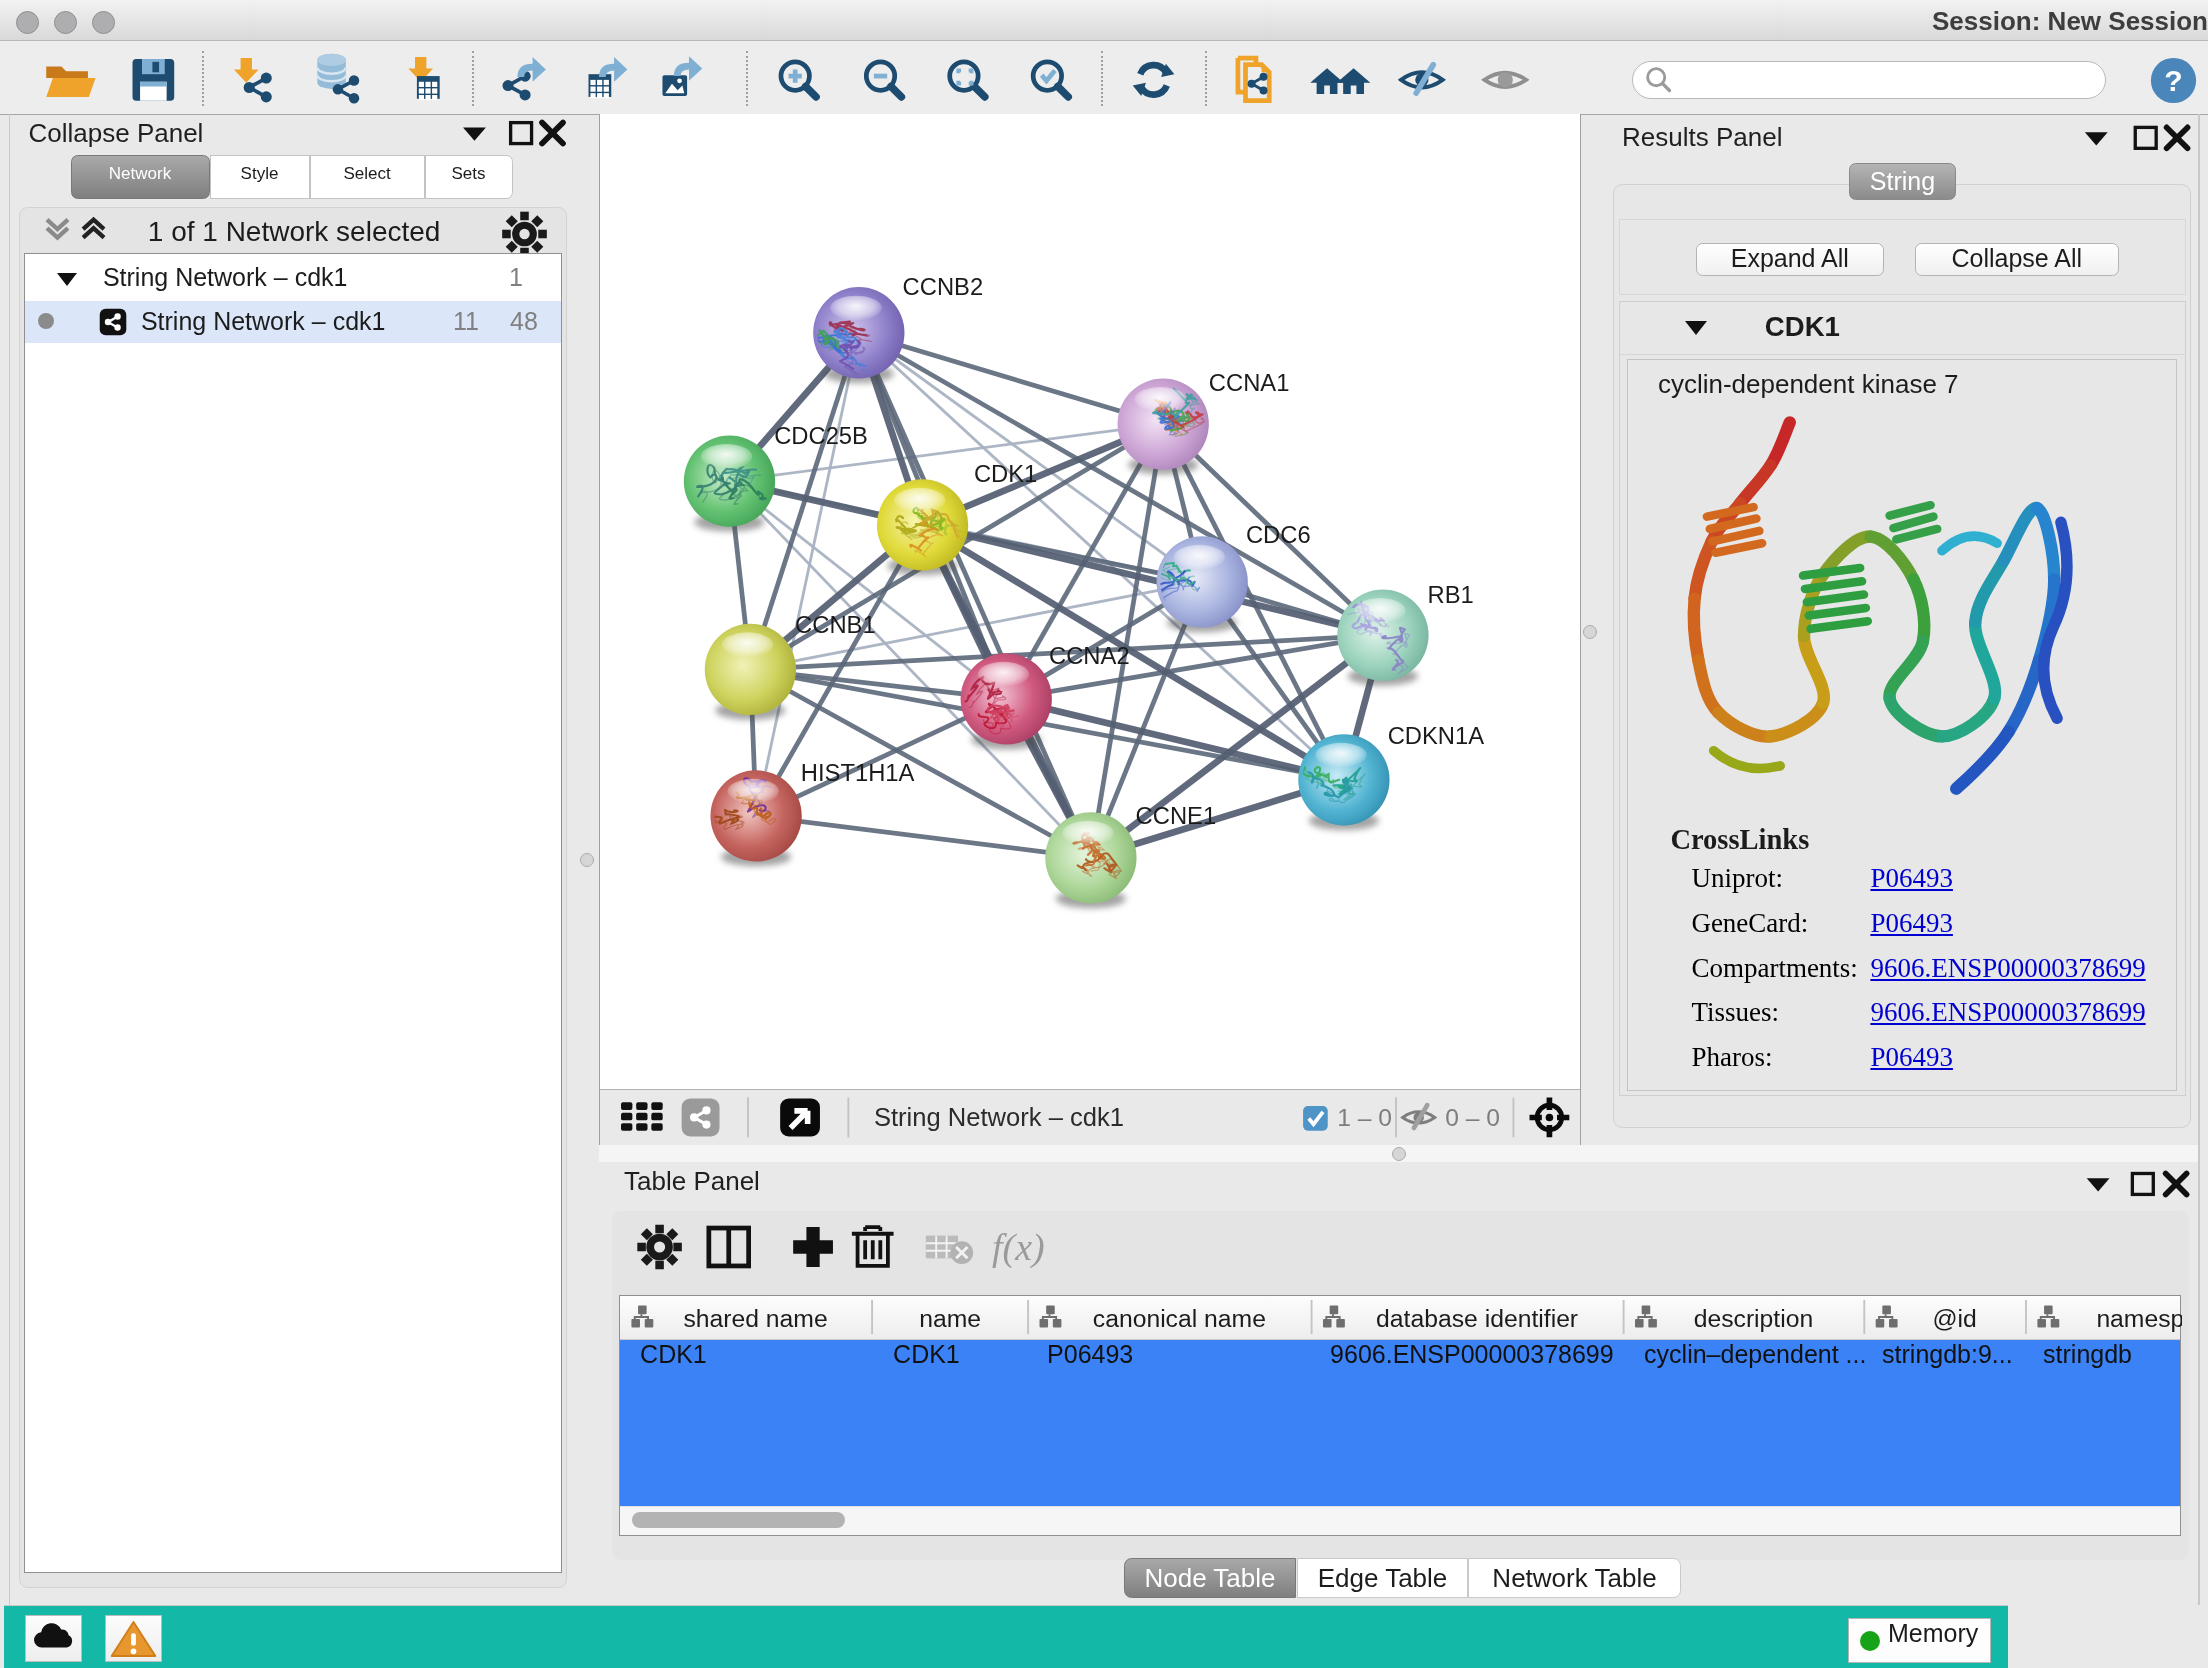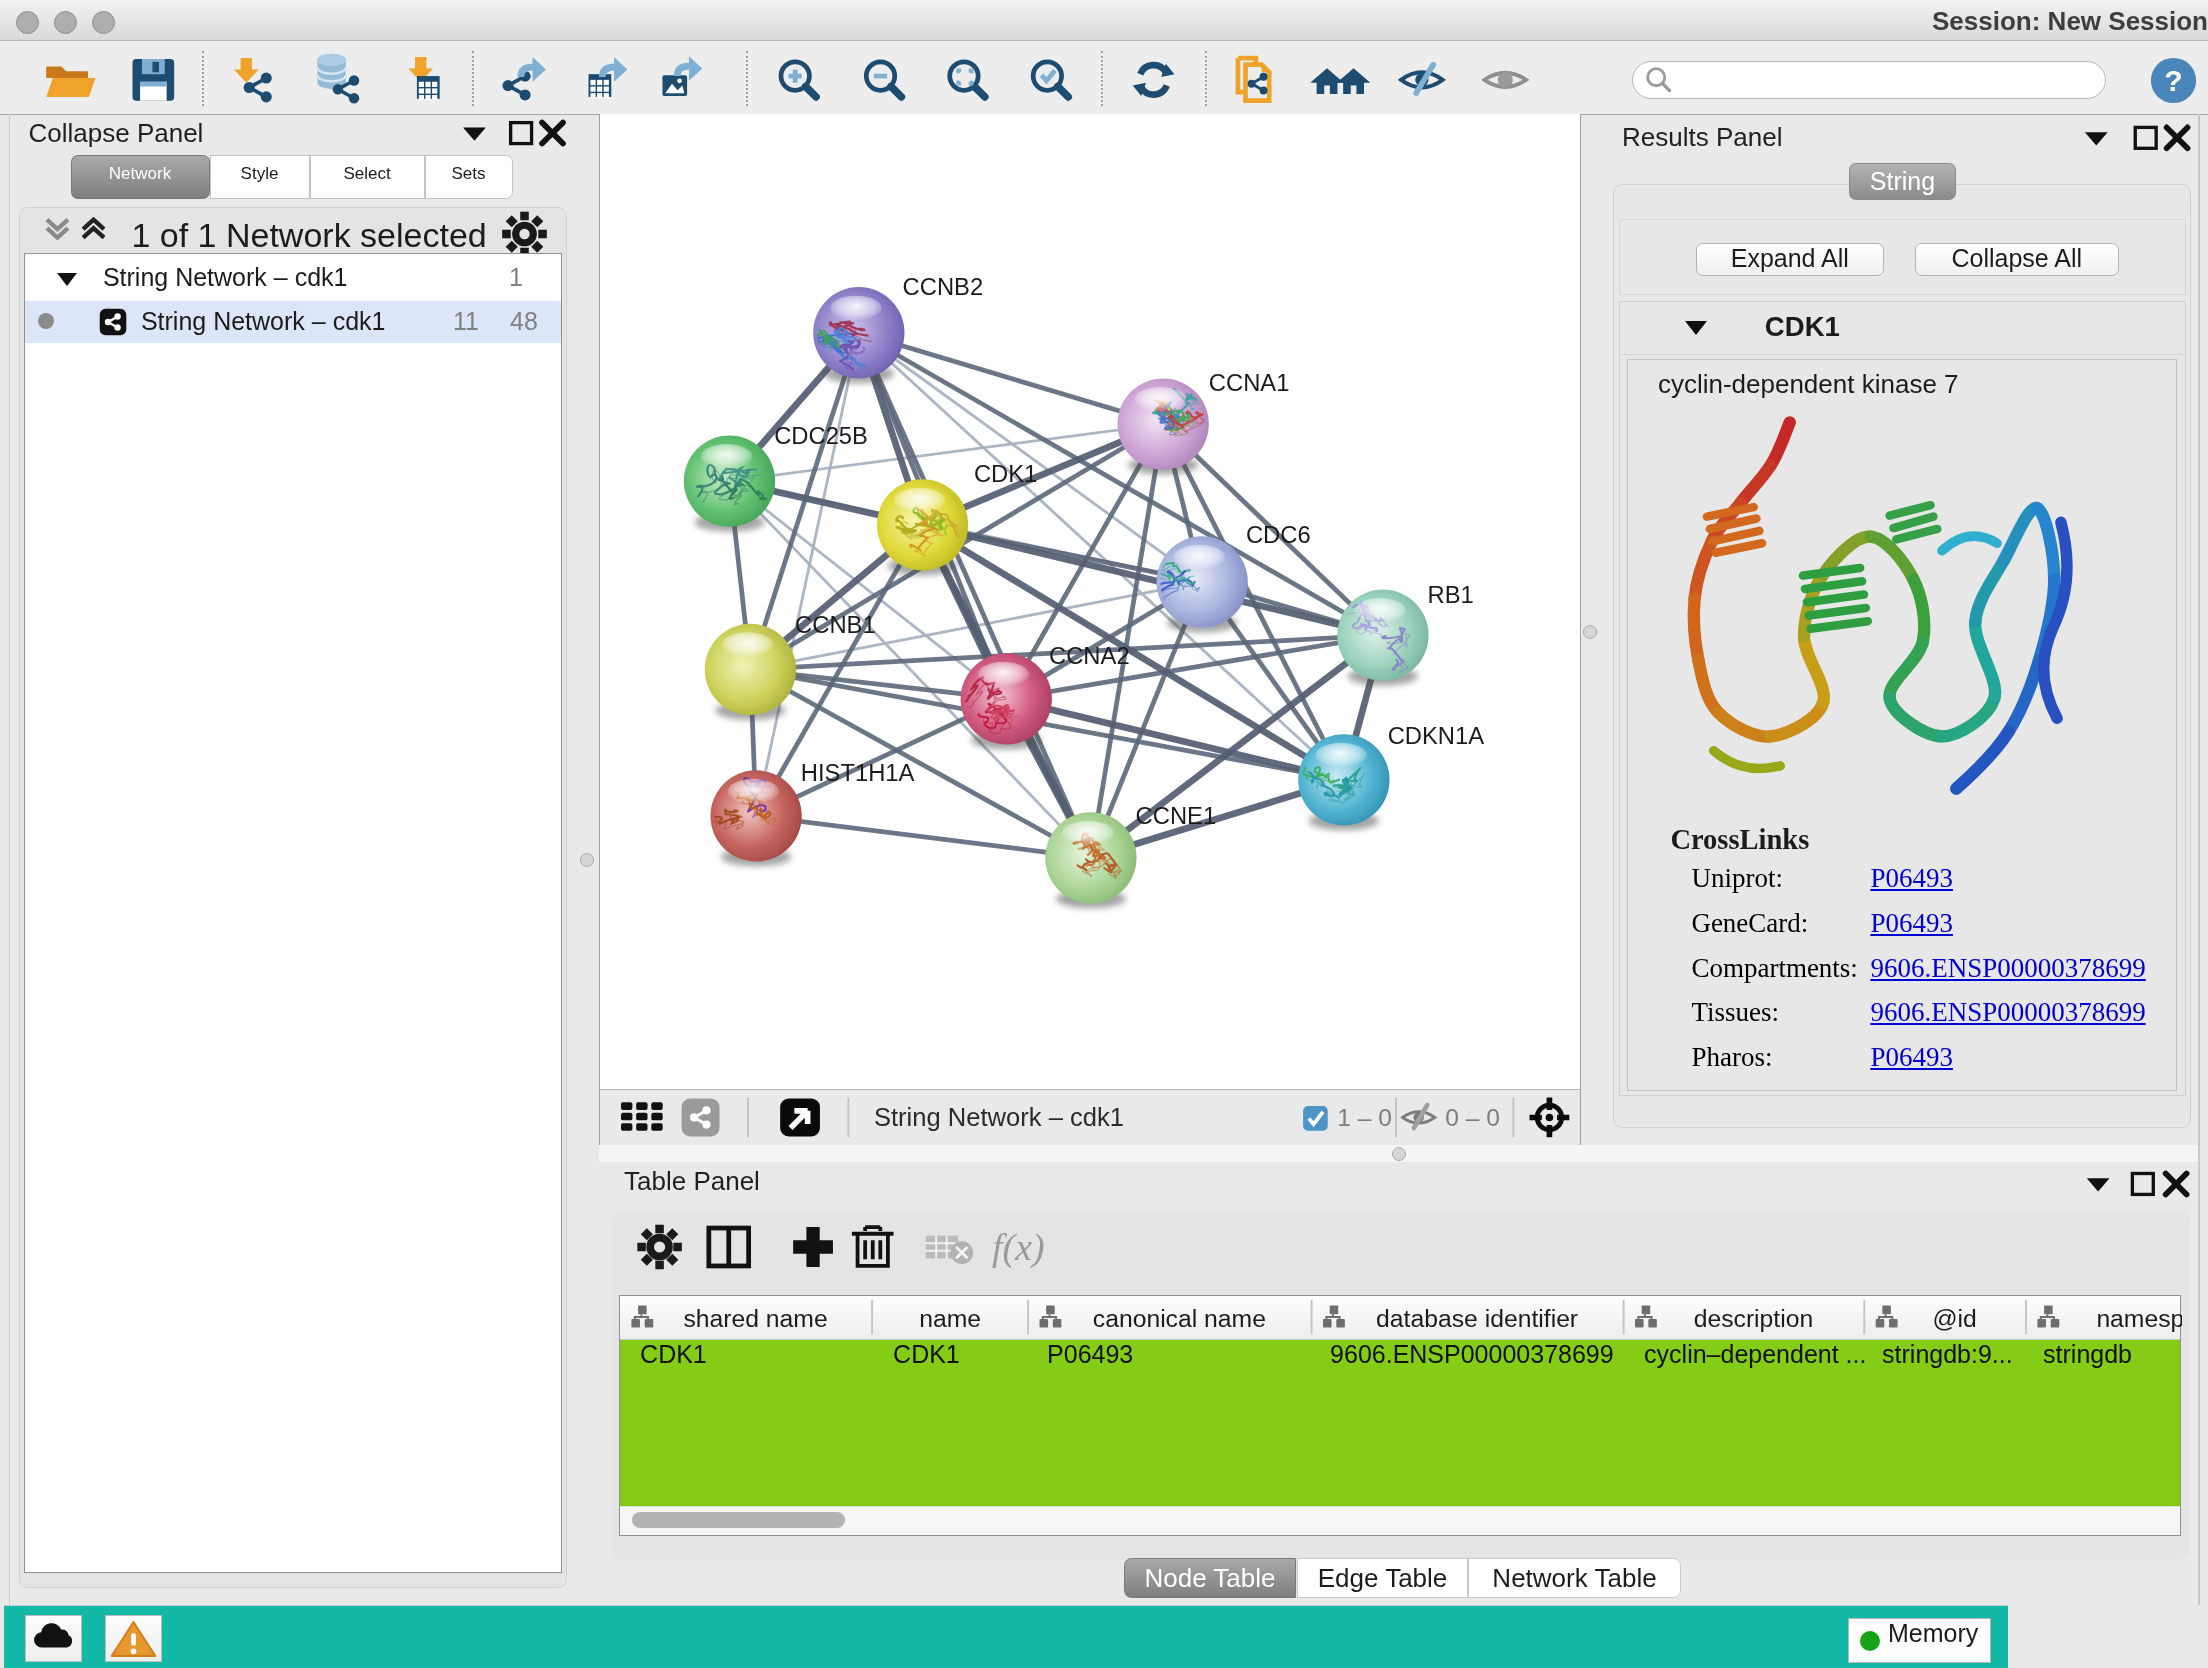--- a/index.html
+++ b/index.html
@@ -31,21 +31,21 @@
 .rbtn{position:absolute;top:23px;height:31px;background:linear-gradient(#ffffff,#f0f0f0);border:1px solid #b3b3b3;border-radius:6.7px;font-size:25px;text-align:center;line-height:29.5px}
 #cdkbox{position:absolute;left:4.8px;top:116px;width:565px;height:793px;border:1.9px groove #cfcfcf}
 #cdkhead{position:absolute;left:0;top:0;width:100%;height:53px;border-bottom:1.9px groove #d5d5d5;box-sizing:border-box}
 #cdkinner{position:absolute;left:7.6px;top:57px;width:548px;height:730px;border:1px solid #c3c3c3}
 .serif{font-family:"Liberation Serif",serif}
 .xl-label{position:absolute;left:63px;font-size:27px;font-family:"Liberation Serif",serif;color:#000}
 .xl-link{position:absolute;left:242px;font-size:27px;font-family:"Liberation Serif",serif;color:#0000d0;text-decoration:underline}
 
 #tpanel{left:601px;top:1162px;width:1597px;height:441px}
 #ttoolbox{position:absolute;left:11.4px;top:49px;width:1577px;height:349px;background:#e4e4e4;border-radius:9.5px}
-#ttable{position:absolute;left:6.7px;top:84px;width:1562px;height:241px;background:#84cc16;border:1.9px solid #8f8f8f;box-sizing:border-box}
+#ttable{position:absolute;left:6.7px;top:84px;width:1562px;height:241px;background:#3b82f6;border:1.9px solid #8f8f8f;box-sizing:border-box}
 #thead{position:absolute;left:0;top:0;width:100%;height:44px;background:linear-gradient(#fdfdfd,#ededed);border-bottom:1.9px solid #c9c9c9;box-sizing:border-box}
 .td{position:absolute;top:44px;height:40px;font-size:25px;color:#111}
 #tscroll{position:absolute;left:0;bottom:0;width:100%;height:27.6px;background:#f6f6f6;border-top:1px solid #e0e0e0}
 #tthumb{position:absolute;left:12.4px;top:4.8px;width:213px;height:16px;background:#b3b3b3;border-radius:8.6px}
 .btab{position:absolute;top:396px;height:40px;white-space:nowrap;background:#fff;border:1px solid #c9c9c9;font-size:26px;text-align:center;box-sizing:border-box}
 
 #footer{left:4px;top:1605px;width:2004px;height:63px;background:#14b8a6;border-top:1.9px solid #c9c9c9;box-sizing:border-box}
 .fbtn{position:absolute;top:8.6px;width:55px;height:45px;background:linear-gradient(#fcfcfc,#eeeeee);border:1.9px solid #bcbcbc}
 #membtn{position:absolute;right:17px;top:12.4px;width:141px;height:43px;background:#fdfdfd;border:1.9px solid #b5b5b5;font-size:25px}
 .btab.tabsel{background:linear-gradient(#a9a9a9,#7f7f7f);color:#fff;border:1px solid #787878;border-radius:7.6px 0 0 7.6px}
@@ -236,21 +236,21 @@
         <path d="M475 14 L499 14 L487 28 Z" fill="#111"></path>
         <rect x="525" y="9" width="22" height="22" fill="none" stroke="#111" stroke-width="3.5"></rect>
         <path d="M558 9 L580 31 M580 9 L558 31" stroke="#111" stroke-width="6" stroke-linecap="round"></path>
       </svg>
     </div>
   <div class="tabbtn tabsel" style="left:60px;width:139px;line-height:36px">Network</div>
   <div class="tabbtn" style="left:199px;width:100px;line-height:36px;border-radius:0 0 0 0">Style</div>
   <div class="tabbtn" style="left:299px;width:115px;line-height:36px">Select</div>
   <div class="tabbtn" style="left:414px;width:88px;line-height:36px;border-radius:0 6.7px 6.7px 0">Sets</div>
   <div id="cgroup">
-    <div style="position:absolute;left:16px;top:7.6px;width:100%;text-align:center;font-size:34px">1 of 1 Network selected</div>
+    <div style="position:absolute;left:1px;top:7.6px;width:100%;text-align:center;font-size:28px">1 of 1 Network selected</div>
     <div id="chev">
         <svg width="114" height="42" viewBox="0 0 120 44" style="position:absolute;left:7.6px;top:1.9px">
           <g fill="none" stroke="#8a8a8a" stroke-width="4.5">
             <path d="M20 10 L31 20 L42 10"></path>
             <path d="M20 19 L31 29 L42 19"></path>
           </g>
 <g fill="none" stroke="#222" stroke-width="4.5">
             <path d="M58 20 L69 10 L80 20"></path>
             <path d="M58 29 L69 19 L80 29"></path>
           </g>

